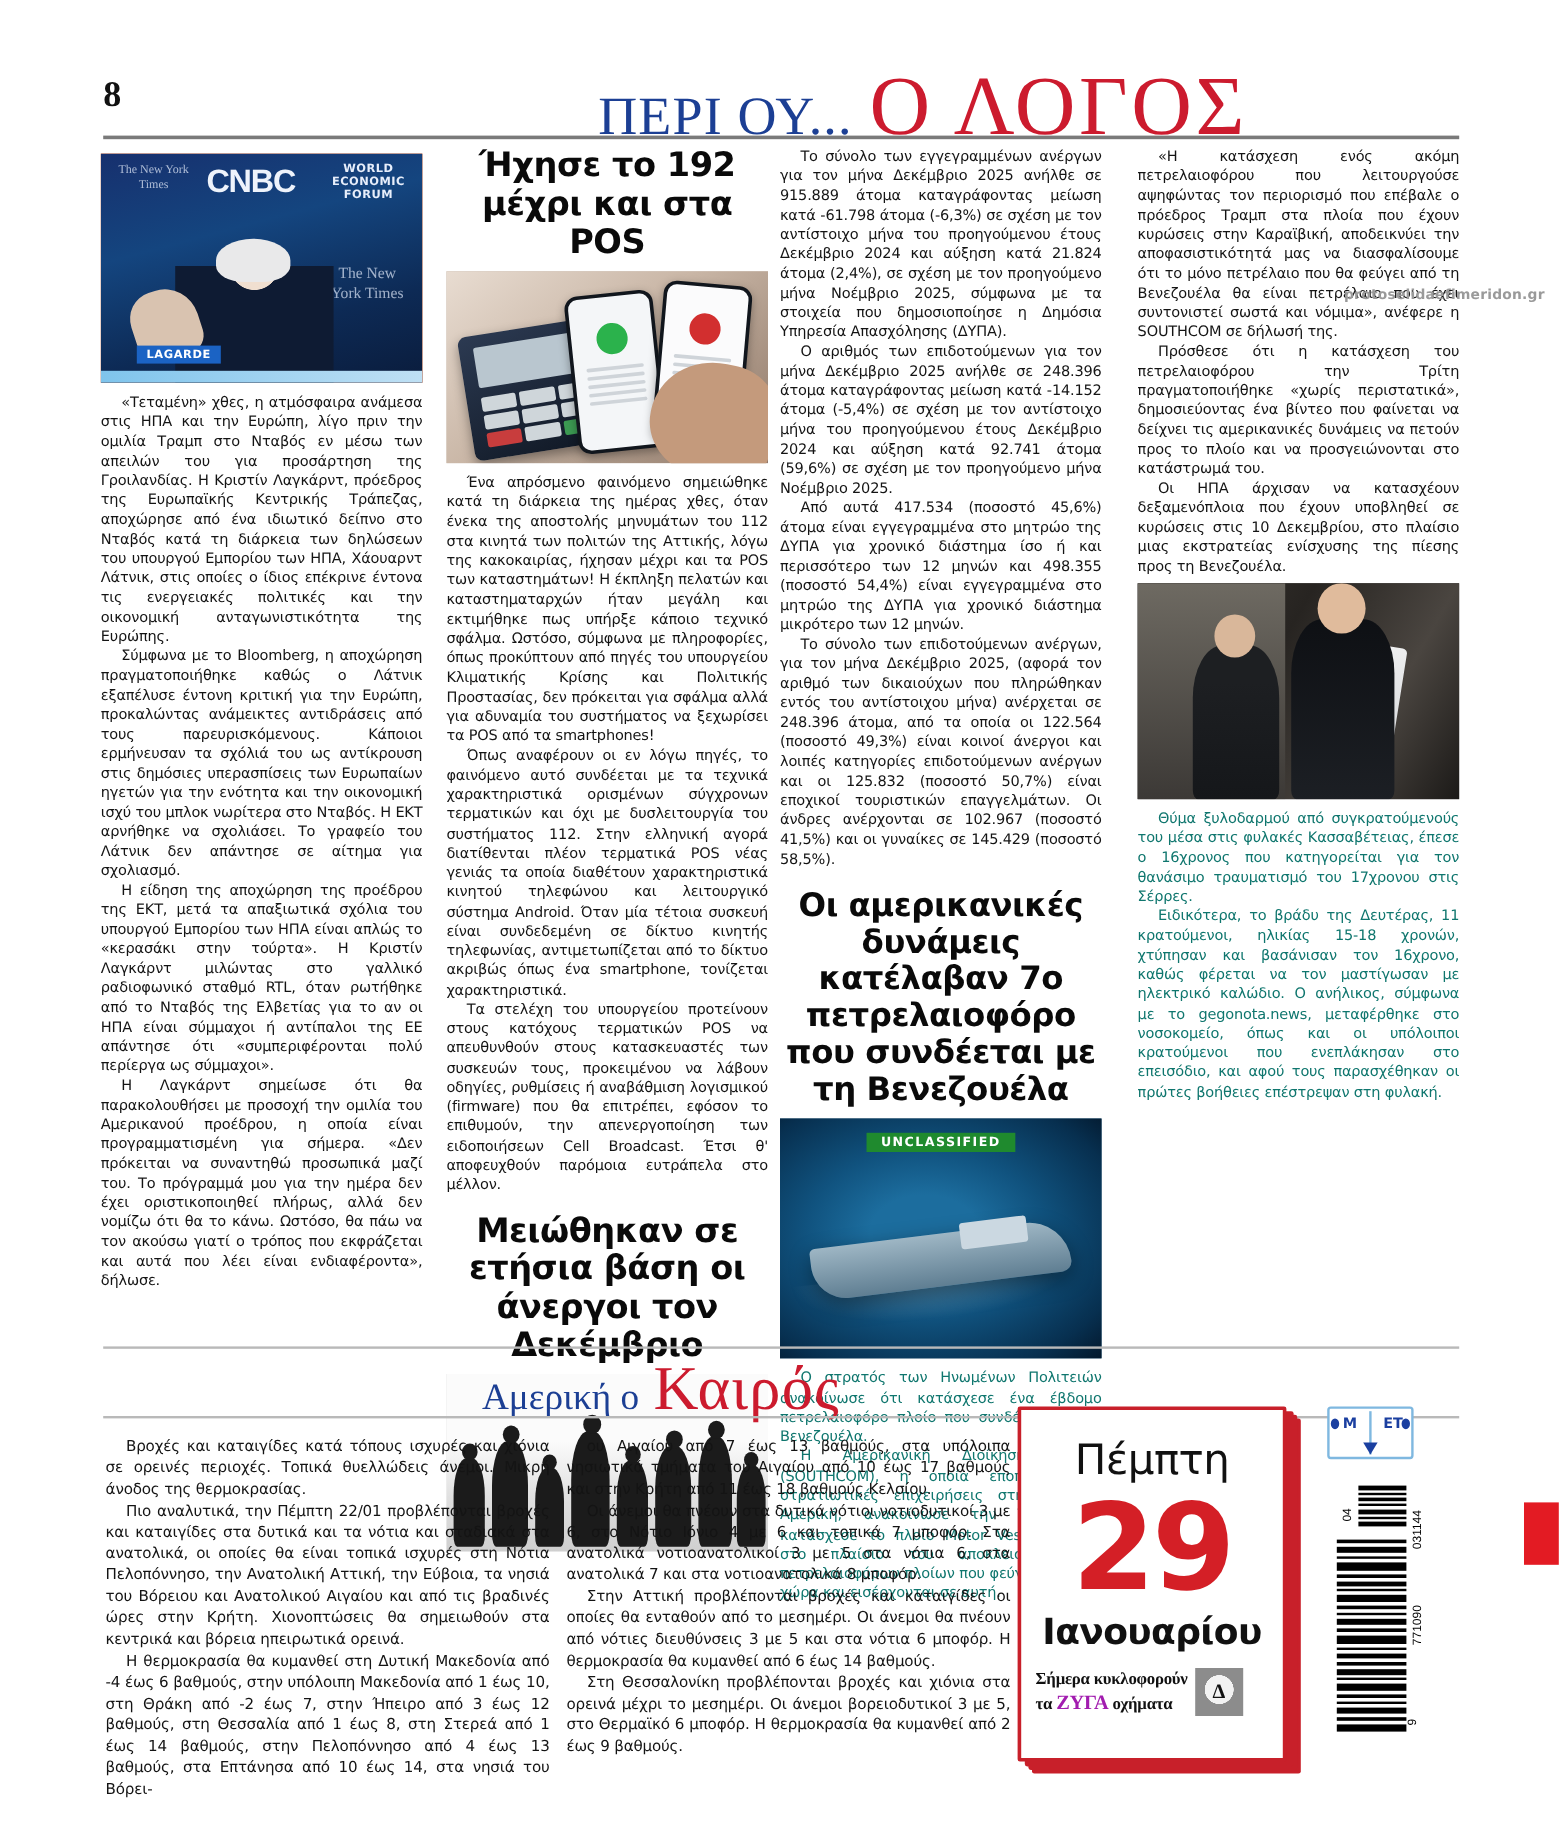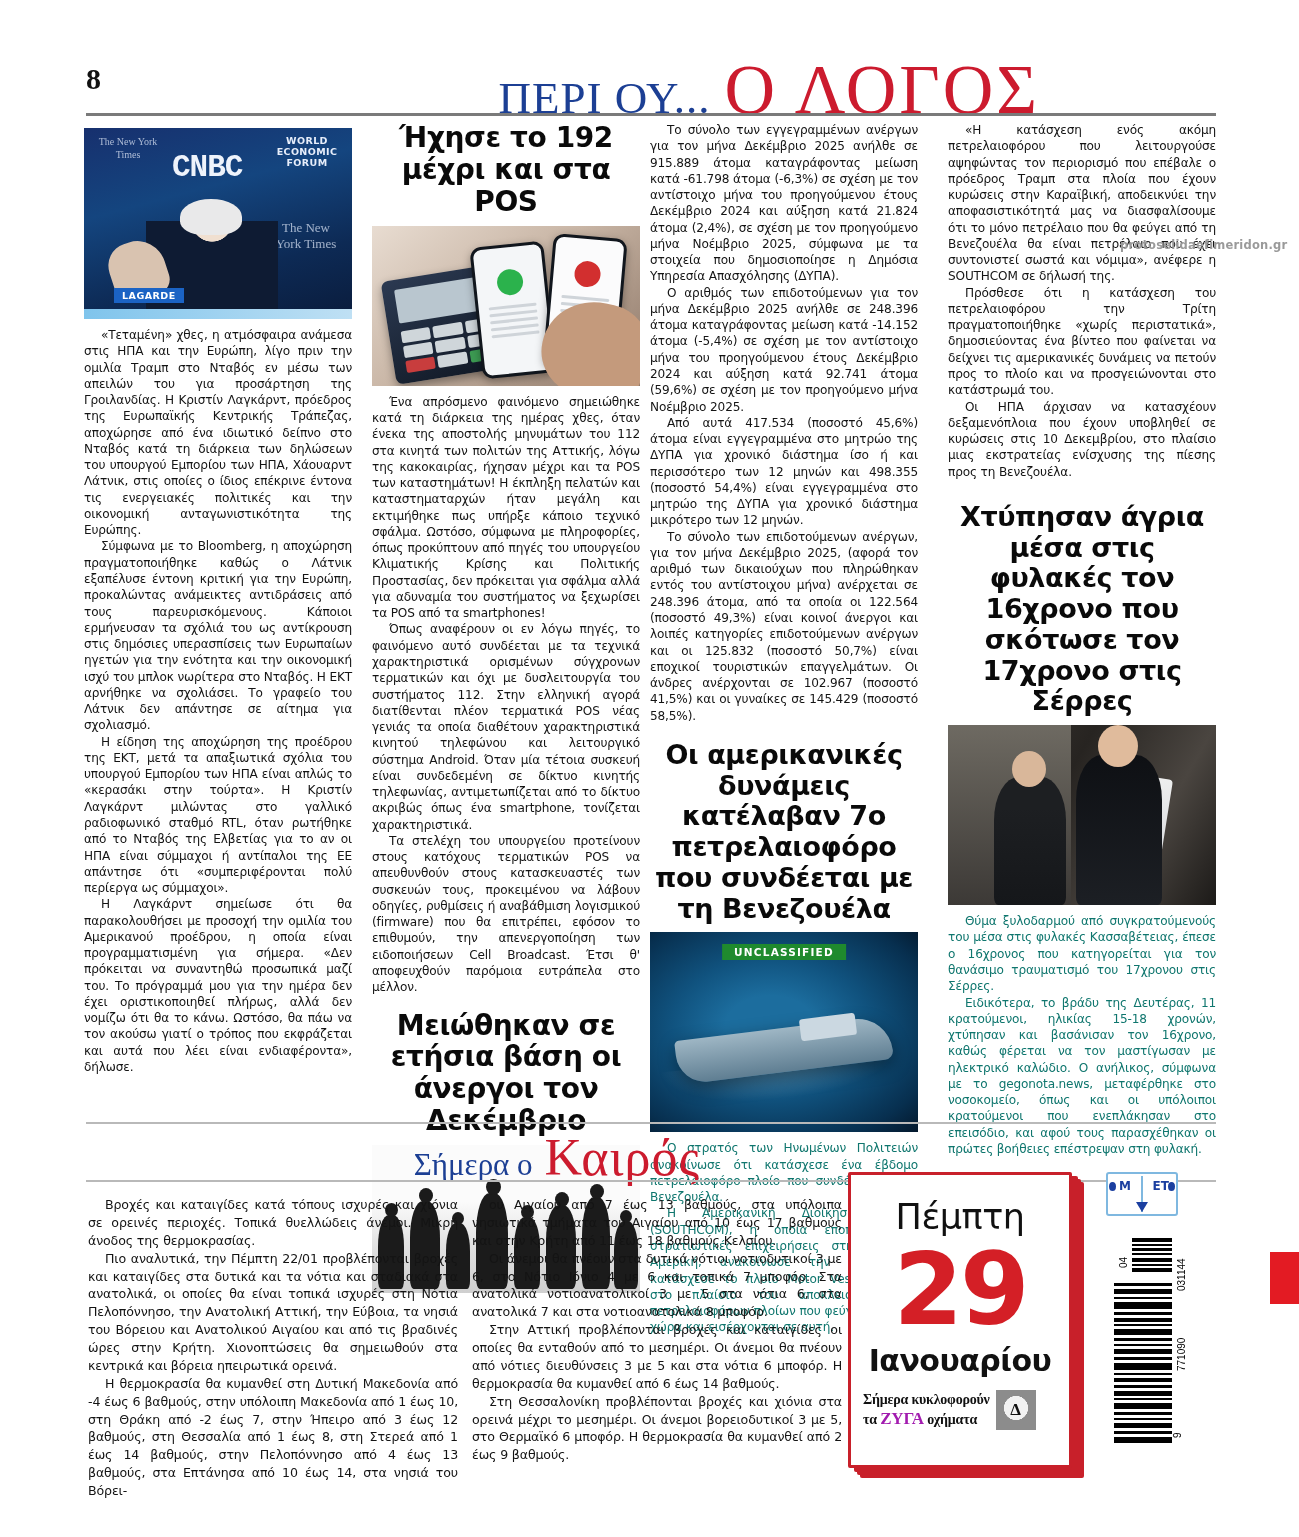--- a/index.html
+++ b/index.html
@@ -81,23 +81,23 @@
   .ph-lagarde { height:191px; background:#c2410c; }
   .lg-sky { position:absolute; inset:0;
     background:linear-gradient(165deg,#17306e 0%, #14457f 35%, #0d2a55 70%, #0a1c3c 100%); }
   .lg-nyt {
     position:absolute; left:4px; top:8px; width:80px; height:90px;
     color:#cfd9ec; font-family:"Liberation Serif", serif;
     font-size:10px; line-height:1.25; opacity:.82;
     overflow:hidden; text-align:center;
   }
   .lg-cnbc {
-    position:absolute; left:88px; top:22px;
-    font-family:Liberation Mono, monospace; font-weight:bold;
-    font-size:31px; color:#eef3fb; letter-spacing:-1px;
+    position:absolute; left:88px; top:8px;
+    font-family:Liberation Sans, sans-serif; font-weight:bold;
+    font-size:27px; color:#eef3fb; letter-spacing:-1px;
   }
   .lg-wef {
     position:absolute; right:6px; top:8px; width:78px; text-align:center;
     color:#e7eefb; font-family:"DejaVu Sans", sans-serif;
     font-size:9.5px; font-weight:bold; line-height:1.15; letter-spacing:.4px;
   }
   .lg-wef2 {
     position:absolute; right:8px; top:92px; width:76px; text-align:center;
     color:#dfe8f8; font-family:"Liberation Serif", serif; font-size:13px; opacity:.7;
   }
@@ -471,42 +471,41 @@
     </div>
   </div>
 
   <div class="col c4">
     <div class="bt">
       <p>«Η κατάσχεση ενός ακόμη πετρελαιοφόρου που λειτουργούσε αψηφώντας τον περιορισμό που επέβαλε ο πρόεδρος Τραμπ στα πλοία που έχουν κυρώσεις στην Καραϊβική, αποδεικνύει την αποφασιστικότητά μας να διασφαλίσουμε ότι το μόνο πετρέλαιο που θα φεύγει από τη Βενεζουέλα θα είναι πετρέλαιο που έχει συντονιστεί σωστά και νόμιμα», ανέφερε η SOUTHCOM σε δήλωσή της.</p>
       <p>Πρόσθεσε ότι η κατάσχεση του πετρελαιοφόρου την Τρίτη πραγματοποιήθηκε «χωρίς περιστατικά», δημοσιεύοντας ένα βίντεο που φαίνεται να δείχνει τις αμερικανικές δυνάμεις να πετούν προς το πλοίο και να προσγειώνονται στο κατάστρωμά του.</p>
       <p>Οι ΗΠΑ άρχισαν να κατασχέουν δεξαμενόπλοια που έχουν υποβληθεί σε κυρώσεις στις 10 Δεκεμβρίου, στο πλαίσιο μιας εκστρατείας ενίσχυσης της πίεσης προς τη Βενεζουέλα.</p>
     </div>
 
-    <h2 class="hl mid" style="margin-top:22px;">Χτύπησαν άγρια μέσα στις φυλακές τον 16χρονο που σκότωσε τον 17χρονο στις Σέρρες</h2>
 
     <div class="photo ph-prison">
       <div class="pr-bg"></div>
       <div class="pr-wall"></div>
       <div class="pr-man1"></div>
       <div class="pr-head1"></div>
       <div class="pr-white"></div>
       <div class="pr-man2"></div>
       <div class="pr-head2"></div>
     </div>
 
     <div class="cap">
       <p>Θύμα ξυλοδαρμού από συγκρατούμενούς του μέσα στις φυλακές Κασσαβέτειας, έπεσε ο 16χρονος που κατηγορείται για τον θανάσιμο τραυματισμό του 17χρονου στις Σέρρες.</p>
       <p>Ειδικότερα, το βράδυ της Δευτέρας, 11 κρατούμενοι, ηλικίας 15-18 χρονών, χτύπησαν και βασάνισαν τον 16χρονο, καθώς φέρεται να τον μαστίγωσαν με ηλεκτρικό καλώδιο. Ο ανήλικος, σύμφωνα με το gegonota.news, μεταφέρθηκε στο νοσοκομείο, όπως και οι υπόλοιποι κρατούμενοι που ενεπλάκησαν στο επεισόδιο, και αφού τους παρασχέθηκαν οι πρώτες βοήθειες επέστρεψαν στη φυλακή.</p>
     </div>
   </div>
 </div>
 
 <div class="wx-rule-top"></div>
 <div class="wx-head">
-  <span class="wx-simera">Σήμερα ο</span><span class="wx-kairos">Καιρός</span>
+  <span class="wx-simera">Αμερική ο</span><span class="wx-kairos">Καιρός</span>
 </div>
 <div class="wx-rule-bot"></div>
 
 <div class="wx-col w1">
   <div class="bt">
     <p>Βροχές και καταιγίδες κατά τόπους ισχυρές και χιόνια σε ορεινές περιοχές. Τοπικά θυελλώδεις άνεμοι. Μικρή άνοδος της θερμοκρασίας.</p>
     <p>Πιο αναλυτικά, την Πέμπτη 22/01 προβλέπονται βροχές και καταιγίδες στα δυτικά και τα νότια και σταδιακά στα ανατολικά, οι οποίες θα είναι τοπικά ισχυρές στη Νότια Πελοπόννησο, την Ανατολική Αττική, την Εύβοια, τα νησιά του Βόρειου και Ανατολικού Αιγαίου και από τις βραδινές ώρες στην Κρήτη. Χιονοπτώσεις θα σημειωθούν στα κεντρικά και βόρεια ηπειρωτικά ορεινά.</p>
     <p>Η θερμοκρασία θα κυμανθεί στη Δυτική Μακεδονία από -4 έως 6 βαθμούς, στην υπόλοιπη Μακεδονία από 1 έως 10, στη Θράκη από -2 έως 7, στην Ήπειρο από 3 έως 12 βαθμούς, στη Θεσσαλία από 1 έως 8, στη Στερεά από 1 έως 14 βαθμούς, στην Πελοπόννησο από 4 έως 13 βαθμούς, στα Επτάνησα από 10 έως 14, στα νησιά του Βόρει-</p>
   </div>
 </div>

